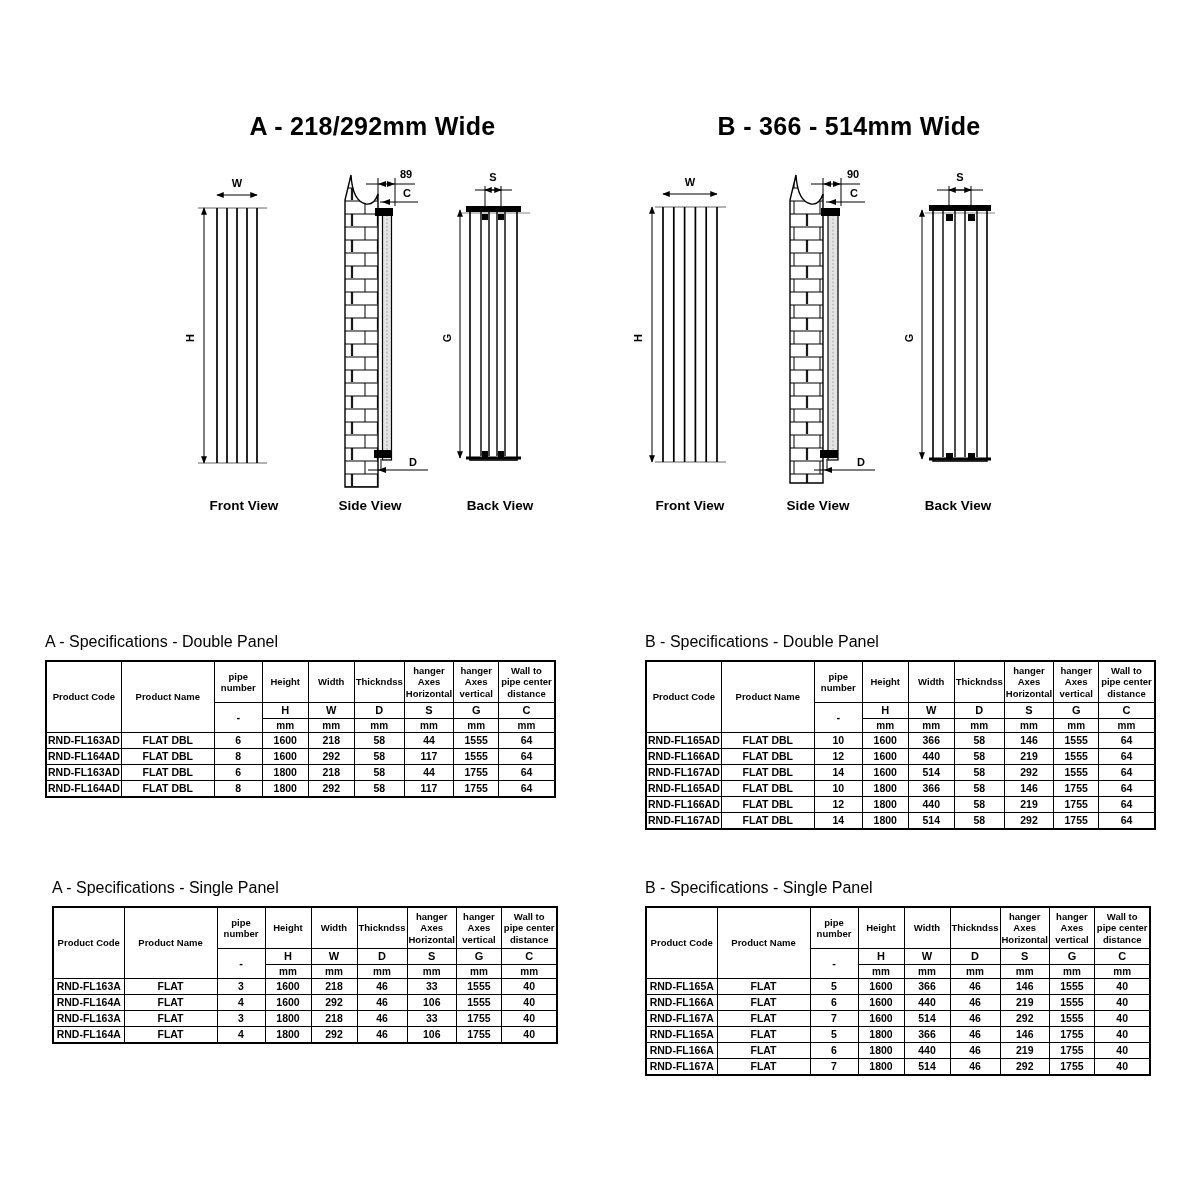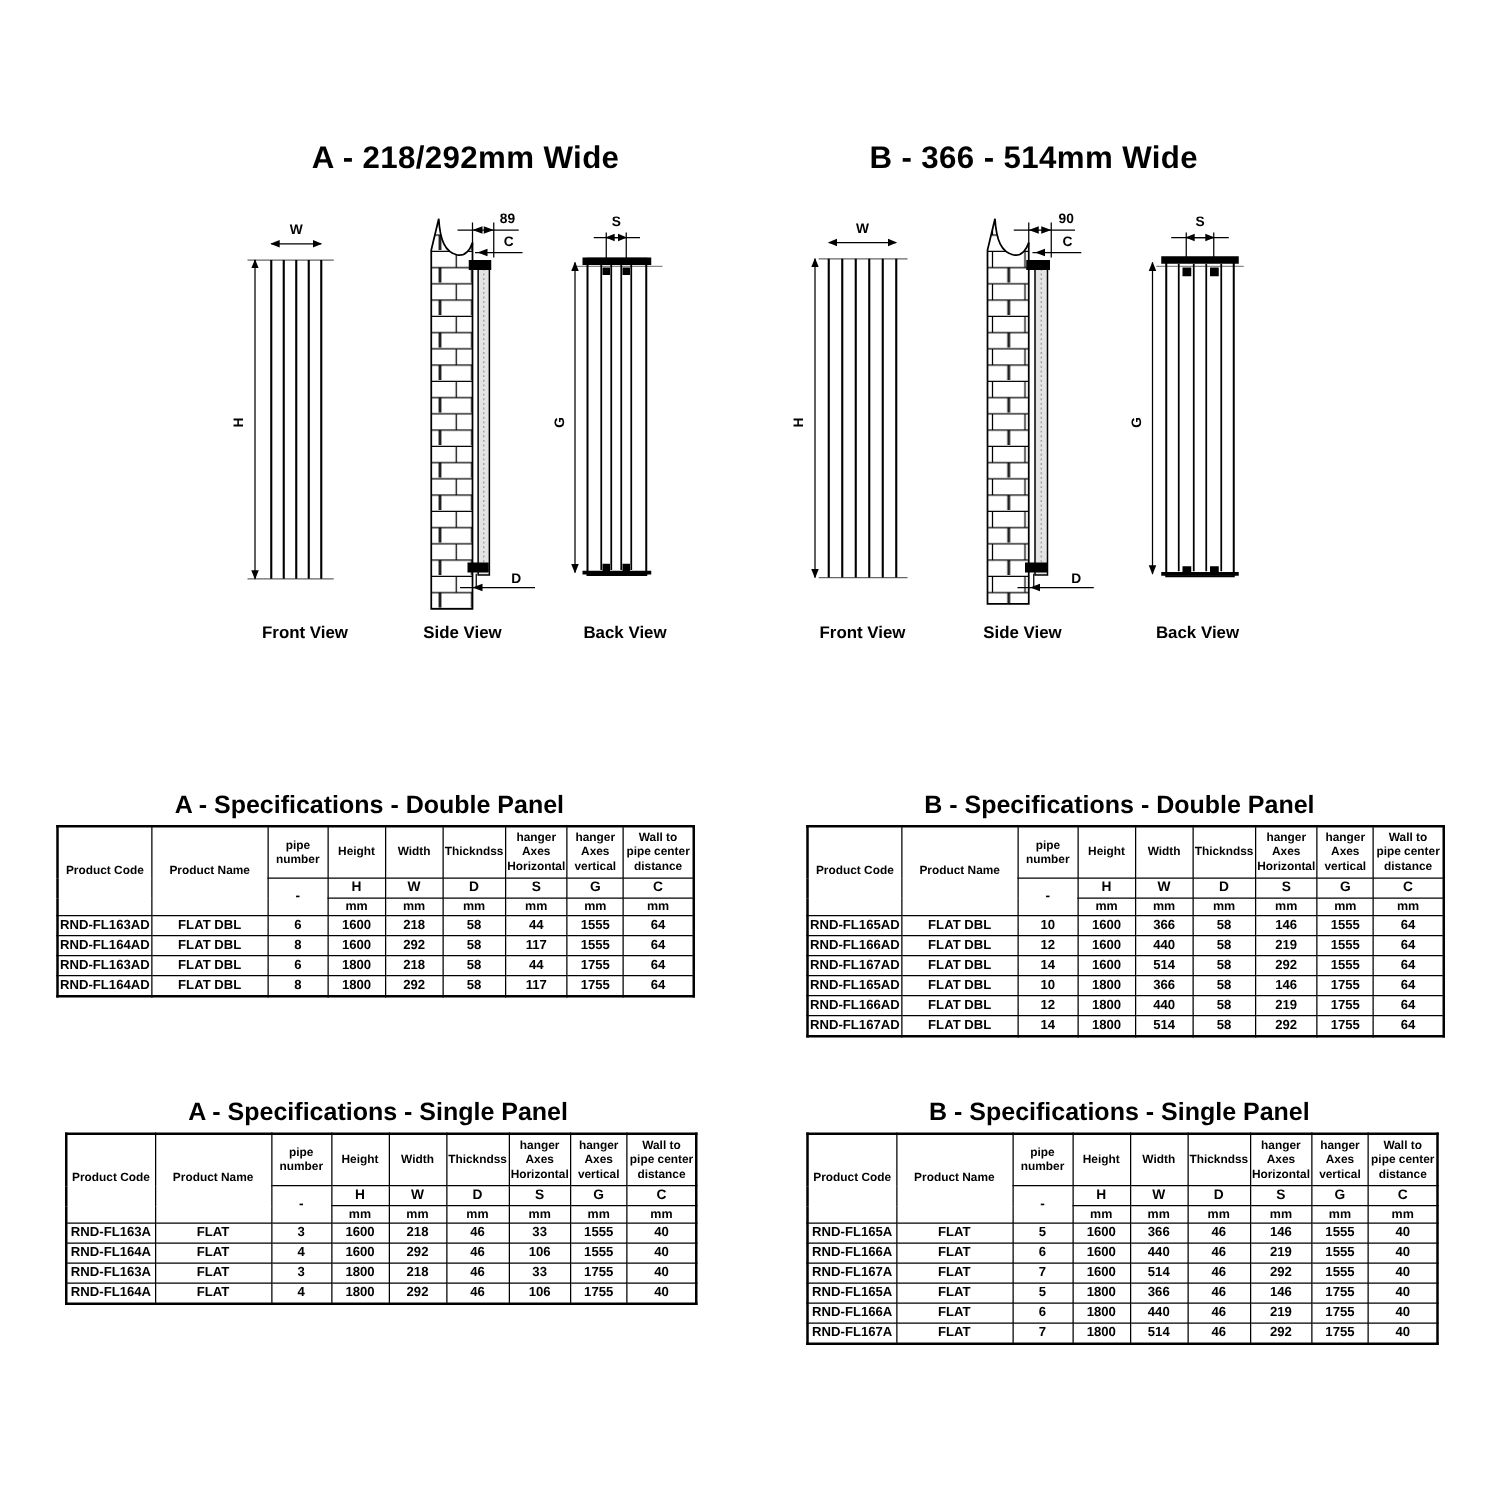--- a/index.html
+++ b/index.html
@@ -5,23 +5,23 @@
   html,body{margin:0;padding:0;background:#ffffff;}
   .sheet{
     position:relative;width:1200px;height:1200px;background:#fff;
     font-family:"Liberation Sans",sans-serif;color:#000;overflow:hidden;
   }
   .sec-title{
     position:absolute;font-size:25px;font-weight:bold;text-align:center;
     letter-spacing:.3px;white-space:nowrap;
   }
   .pos-title-a{left:170px;top:112px;width:405px;}
-  .pos-title-b{left:622px;top:112px;width:410px;}
+  .pos-title-b{left:644px;top:112px;width:410px;}
   .tbl-title{
-    position:absolute;font-size:20px;font-weight:bold;text-align:center;white-space:nowrap;
+    position:absolute;font-size:16px;font-weight:normal;text-align:left;white-space:nowrap;
   }
   .pos-t-ad{left:45px;top:633px;width:501px;}
   .pos-t-bd{left:645px;top:633px;width:501px;}
   .pos-t-as{left:52px;top:879px;width:501px;}
   .pos-t-bs{left:645px;top:879px;width:501px;}
 
   svg.diagram{position:absolute;}
   .pos-diag-a{left:170px;top:148px;}
   .pos-diag-b{left:625px;top:148px;}
   svg text{font-family:"Liberation Sans",sans-serif;font-weight:bold;fill:#000;}

